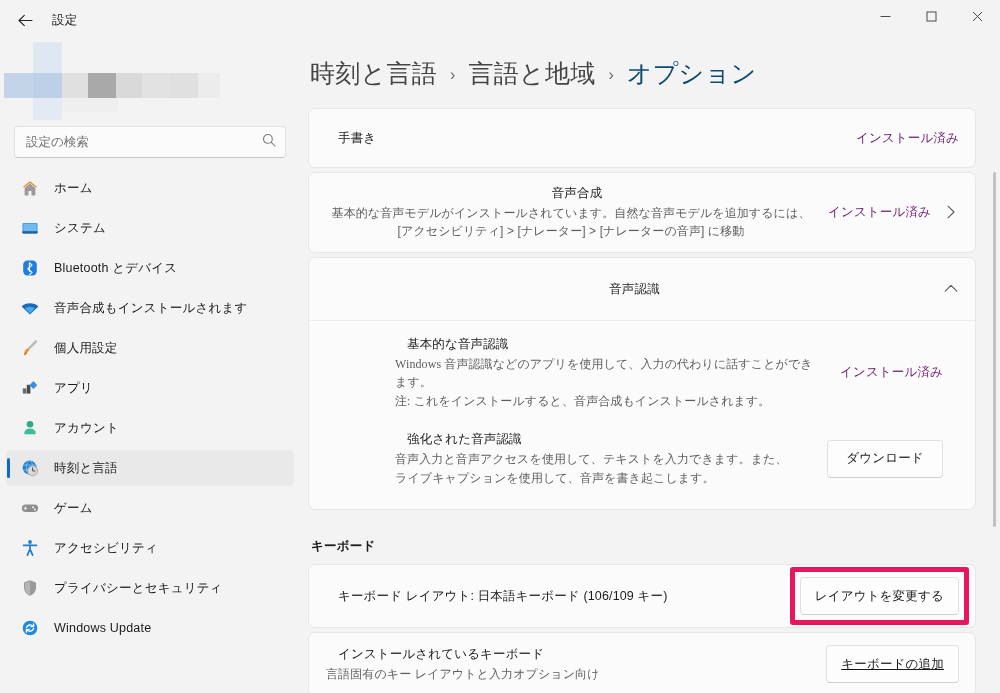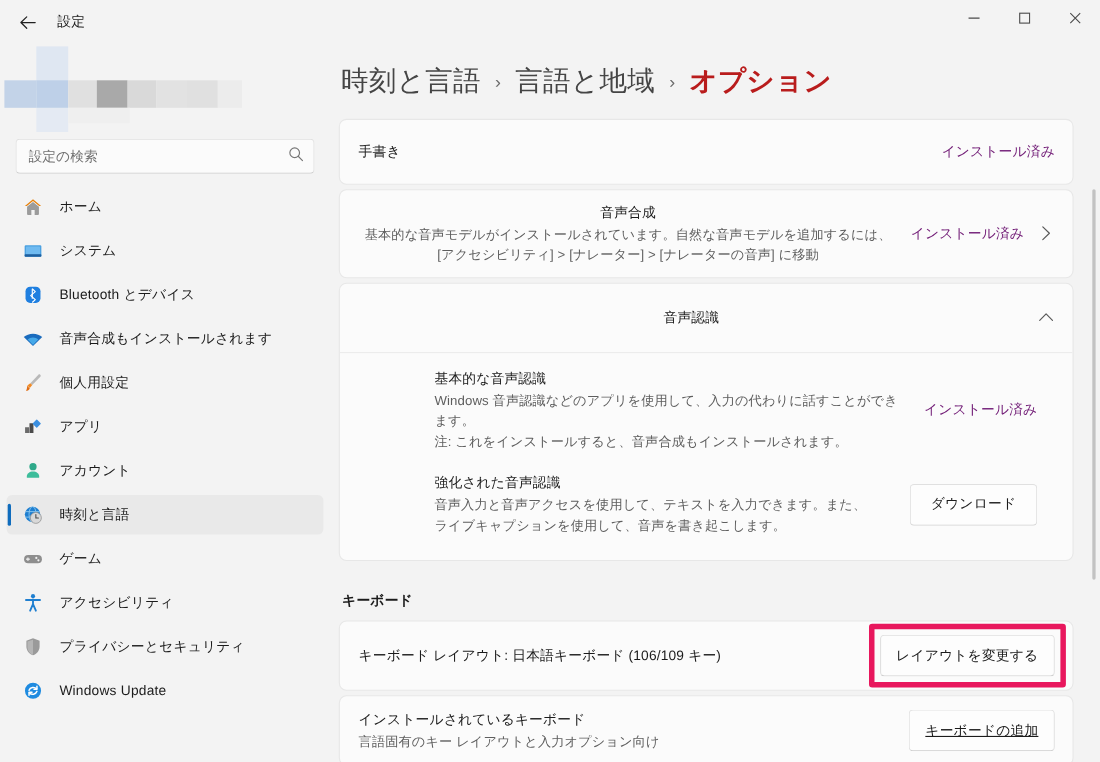--- a/index.html
+++ b/index.html
@@ -116,21 +116,21 @@
   .content-inner { padding-right: 14px; }
   .breadcrumb {
     display: flex; align-items: baseline;
     padding: 17px 0 18px 2px;
     white-space: nowrap;
   }
   .crumb {
     font-size: 25px; color: #454545; cursor: pointer;
     letter-spacing: .3px;
   }
-  .crumb.current { color: #b91c1c; font-weight: 700; cursor: default; }
+  .crumb.current { color: #0c4a6e; font-weight: 400; cursor: default; }
   .crumb-sep {
     font-size: 16px; color: #6b6b6b;
     margin: 0 13px; position: relative; top: -2px;
   }
 
   
   .card {
     background: #fbfbfb;
     border: 1px solid #e7e7e7;
     border-radius: 7px;
@@ -141,20 +141,21 @@
     display: flex; align-items: center;
     min-height: 58px;
     padding: 11px 16px 11px 17px;
     gap: 12px;
   }
   .row.clickable { cursor: pointer; text-align: center; }
   .row-main { flex: 1 1 auto; min-width: 0; }
   .row-title {
     font-size: 12.5px; color: #1b1b1b; line-height: 1.5;
     letter-spacing: .15px;
+    margin-left: 12px;
   }
   .row-sub {
     font-size: 12px; color: #5e5e5e; line-height: 1.55;
     margin-top: 1px; letter-spacing: .1px;
   }
   .row-status {
     flex: 0 0 auto; font-size: 12.5px; color: #701a75;
     white-space: nowrap; letter-spacing: .15px;
   }
   .chev { flex: 0 0 auto; width: 16px; display: flex; justify-content: center; }
@@ -174,20 +175,21 @@
     display: inline-flex; align-items: center; justify-content: center;
     white-space: nowrap;
   }
 
   .subsection { border-top: 1px solid #ececec; }
   .subrow {
     display: flex; align-items: center;
     padding: 14px 16px 14px 86px;
     gap: 16px;
     min-height: 74px;
+    font-family: Liberation Serif, serif;
   }
 
   .section-title {
     font-size: 12.5px; font-weight: 700; color: #1b1b1b;
     padding: 24px 0 9px 3px; letter-spacing: .2px;
   }
 
   
   .hl-wrap { position: relative; flex: 0 0 auto; }
   .hl-wrap::after {

